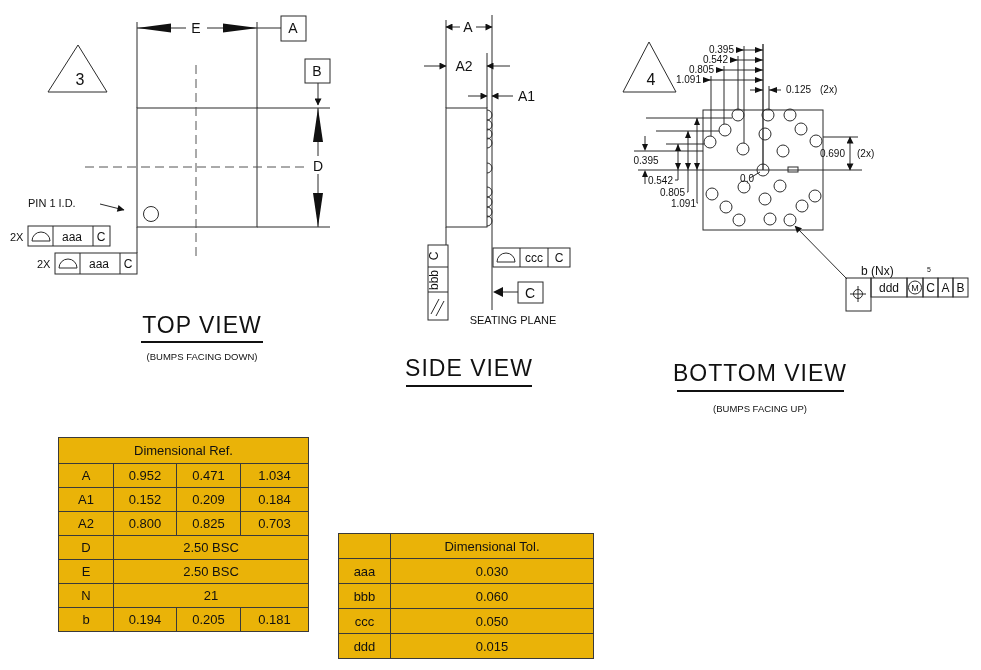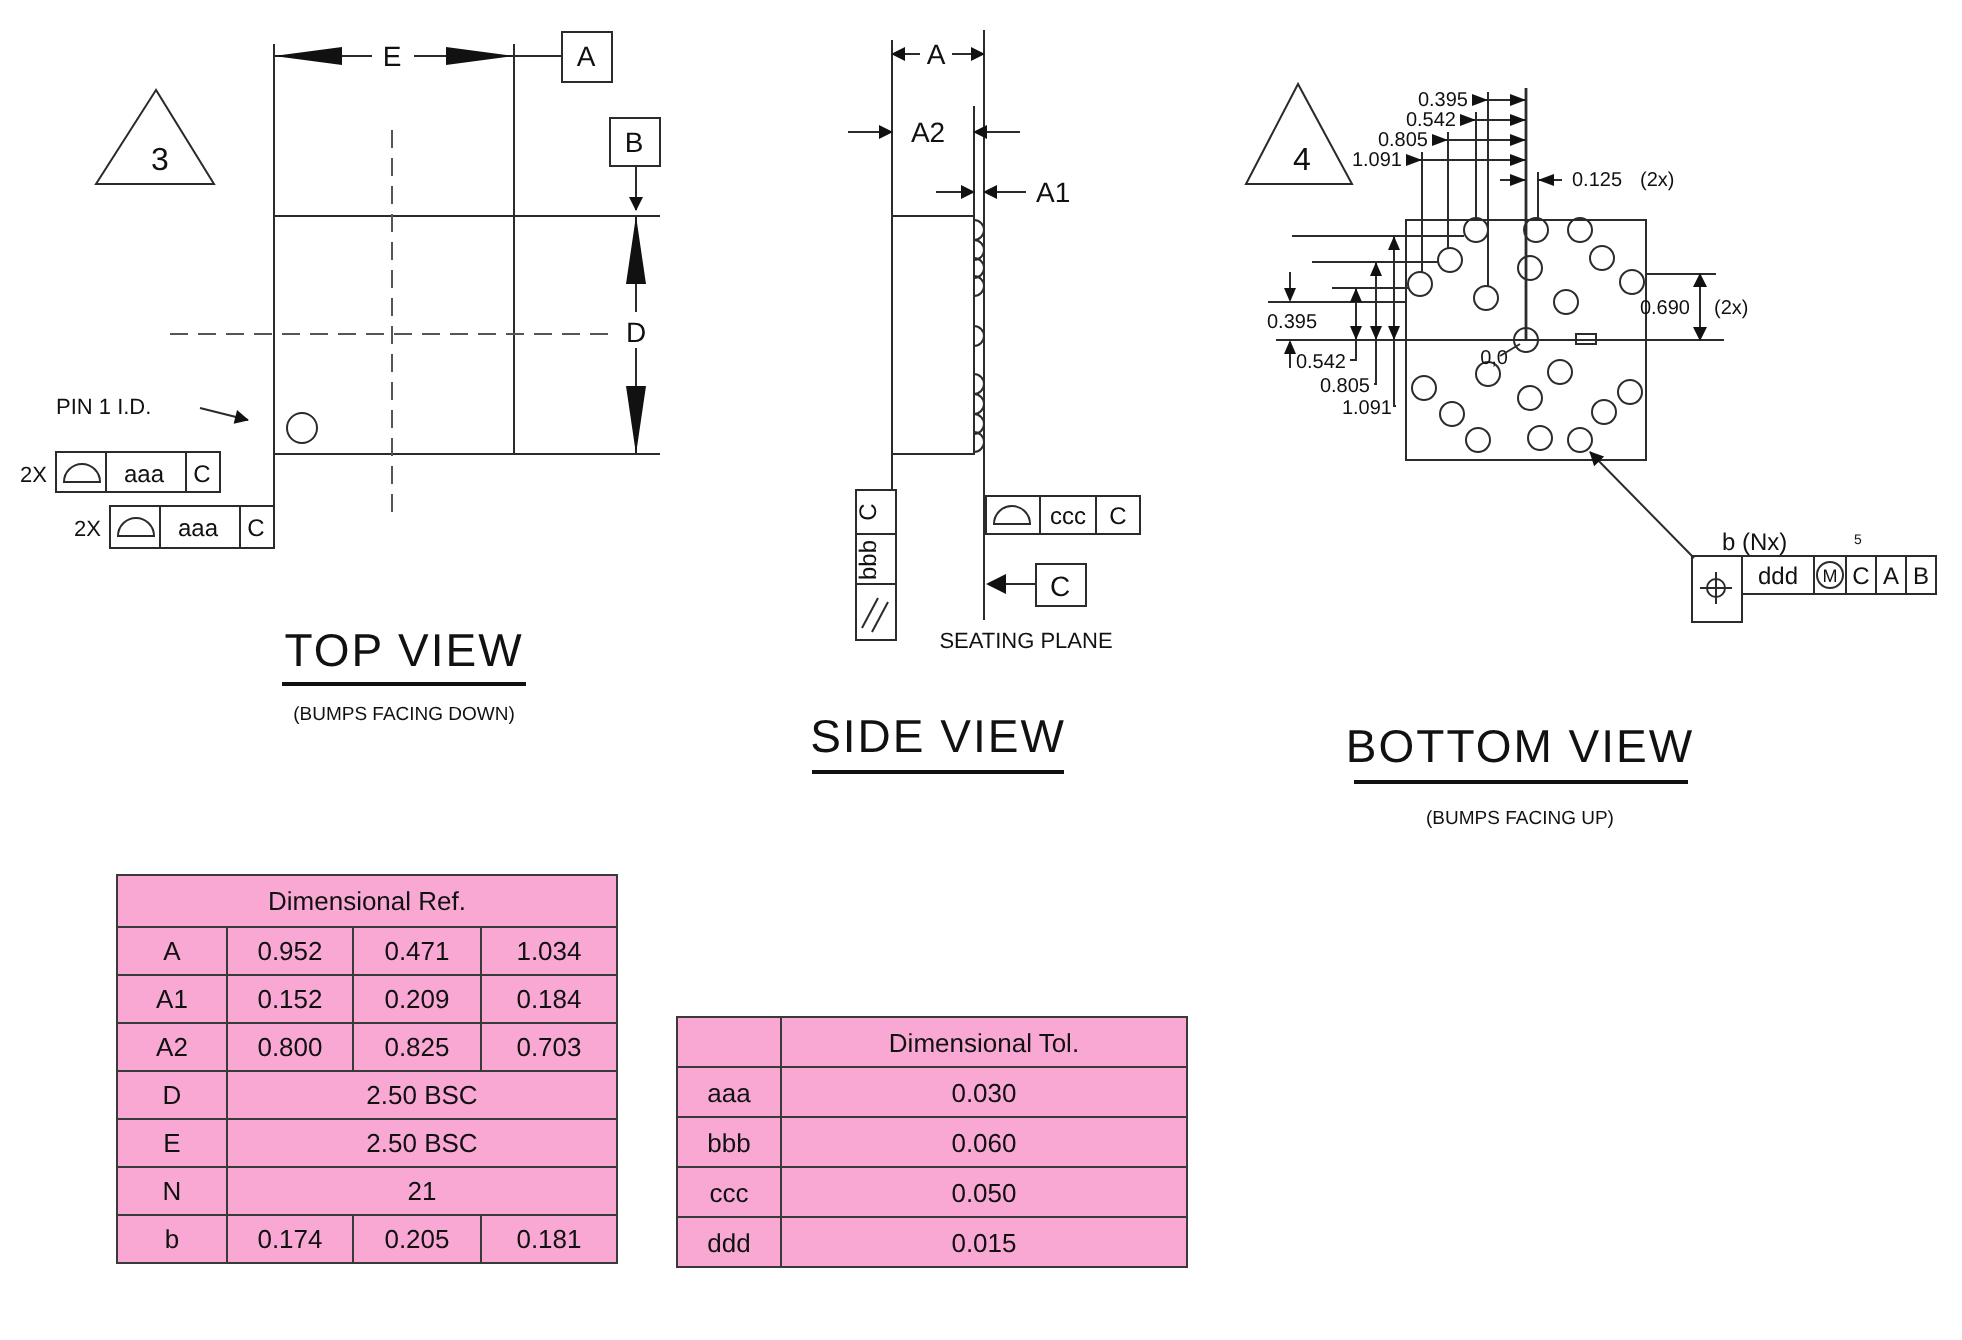--- a/index.html
+++ b/index.html
@@ -12,27 +12,27 @@
   .ar{fill:#111;stroke:none;}
   .txt{fill:#111;font-family:"Liberation Sans",sans-serif;}
   .t10{font-size:10px;}
   .t11{font-size:11px;}
   .t12{font-size:12px;}
   .t14{font-size:14px;}
   .t16{font-size:16px;}
   .t7{font-size:7px;}
   .title{font-size:23px;letter-spacing:1px;}
   .sub{font-size:9.5px;}
-  table{border-collapse:collapse;table-layout:fixed;position:absolute;background:#f9a8d4;
+  table{border-collapse:collapse;table-layout:fixed;position:absolute;background:#eab308;
         font-family:"Liberation Sans",sans-serif;font-size:13px;color:#111;}
   td,th{border:1px solid #3a3a3a;text-align:center;font-weight:normal;padding:0;}
   #ref-table{left:58px;top:437px;width:250px;}
   #ref-table tr{height:24px;}
   #ref-table tr.hd{height:26px;}
-  #tol-table{left:338px;top:508px;width:255px;}
+  #tol-table{left:338px;top:533px;width:255px;}
   #tol-table tr{height:25px;}
 </style>
 </head>
 <body>
 
 <div id="canvas">
 
 <svg width="981" height="670" viewBox="0 0 981 670">
   <defs>
     <marker id="mAr" viewBox="0 0 10 10" refX="9.3" refY="5" markerWidth="9" markerHeight="7" orient="auto-start-reverse">
@@ -355,21 +355,21 @@
   <tr>
     <td>E</td>
     <td colspan="3">2.50 BSC</td>
   </tr>
   <tr>
     <td>N</td>
     <td colspan="3">21</td>
   </tr>
   <tr>
     <td>b</td>
-    <td>0.174</td>
+    <td>0.194</td>
     <td>0.205</td>
     <td>0.181</td>
   </tr>
 </tbody>
     </table>
 
 <table id="tol-table">
   <colgroup>
         <col style="width:52px">
         <col style="width:203px">

